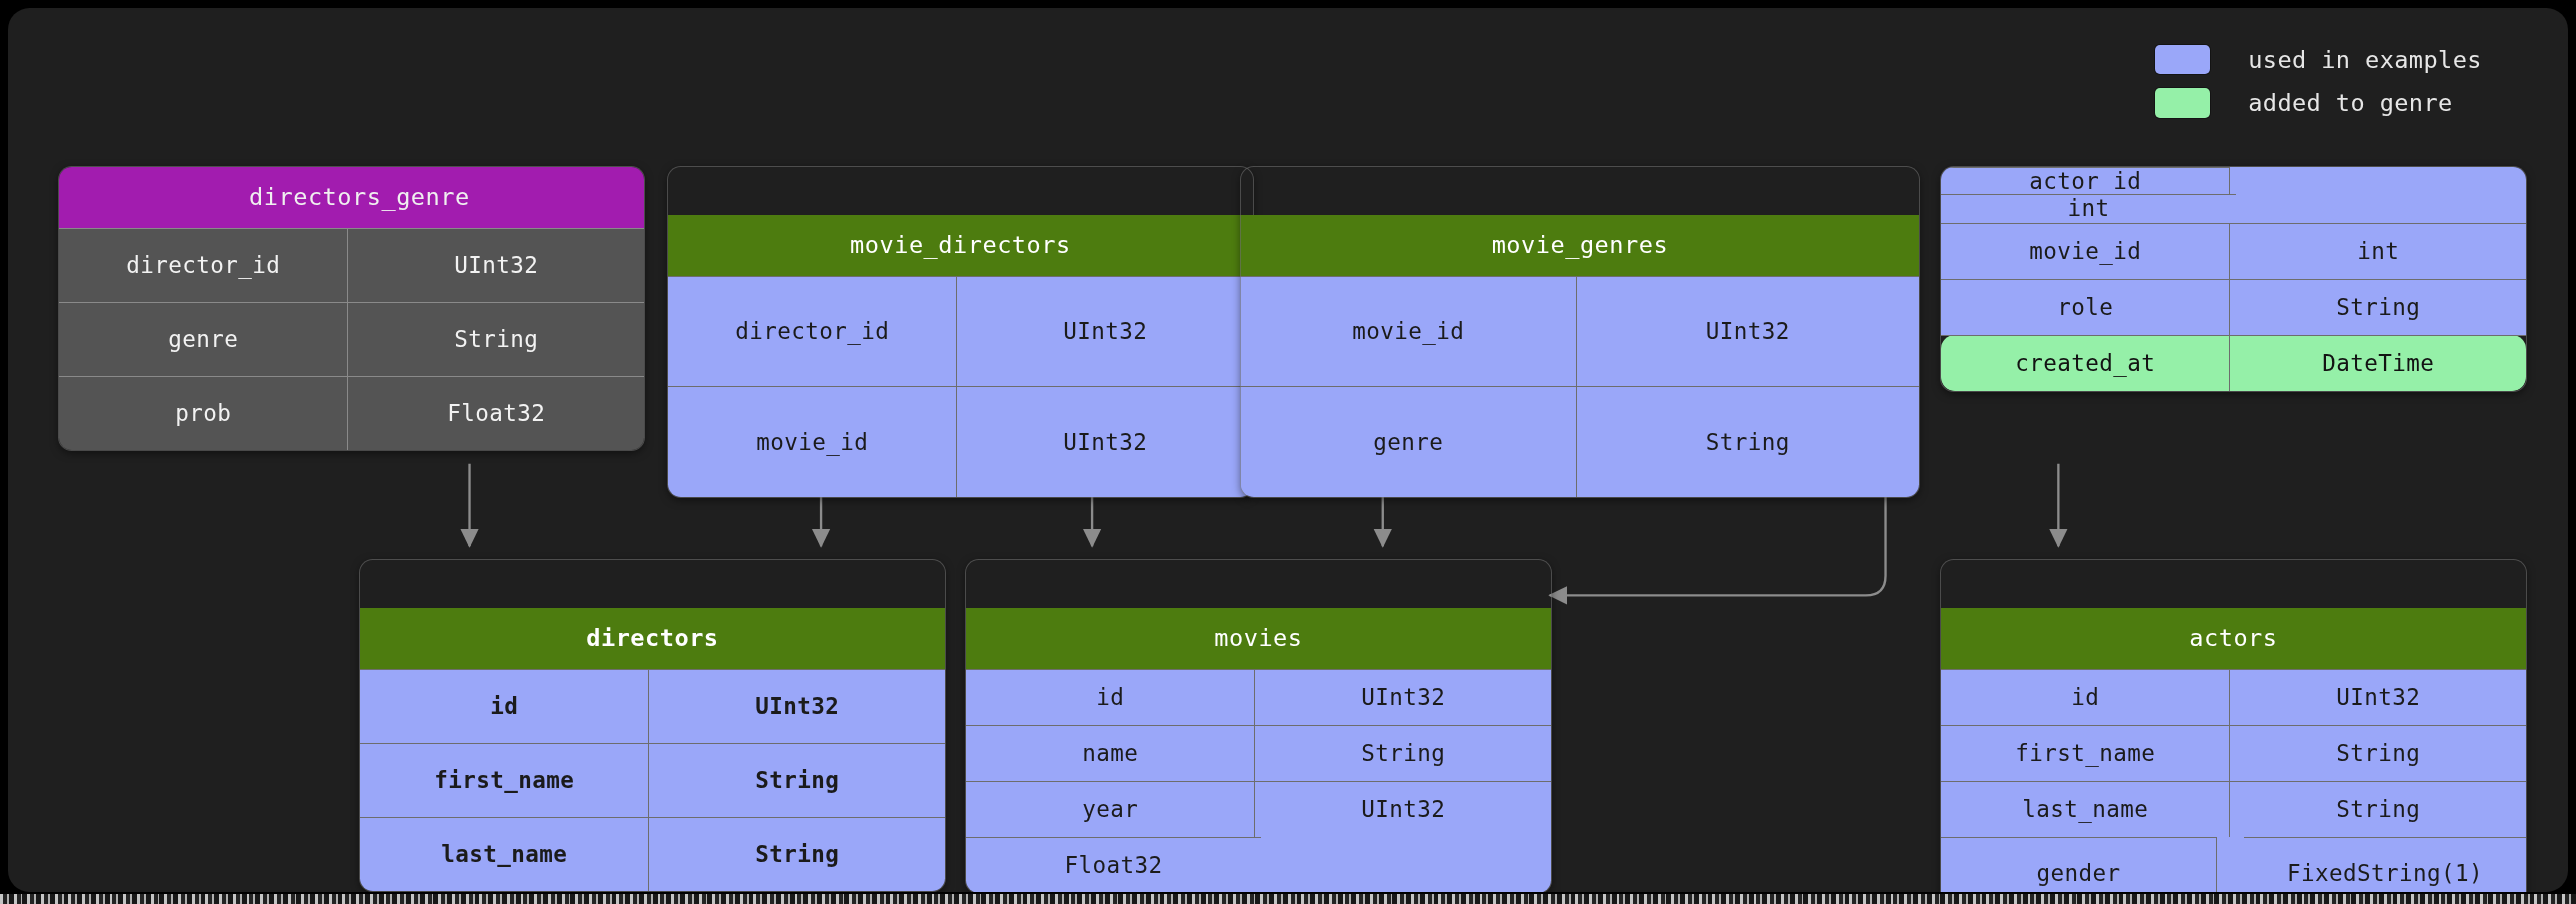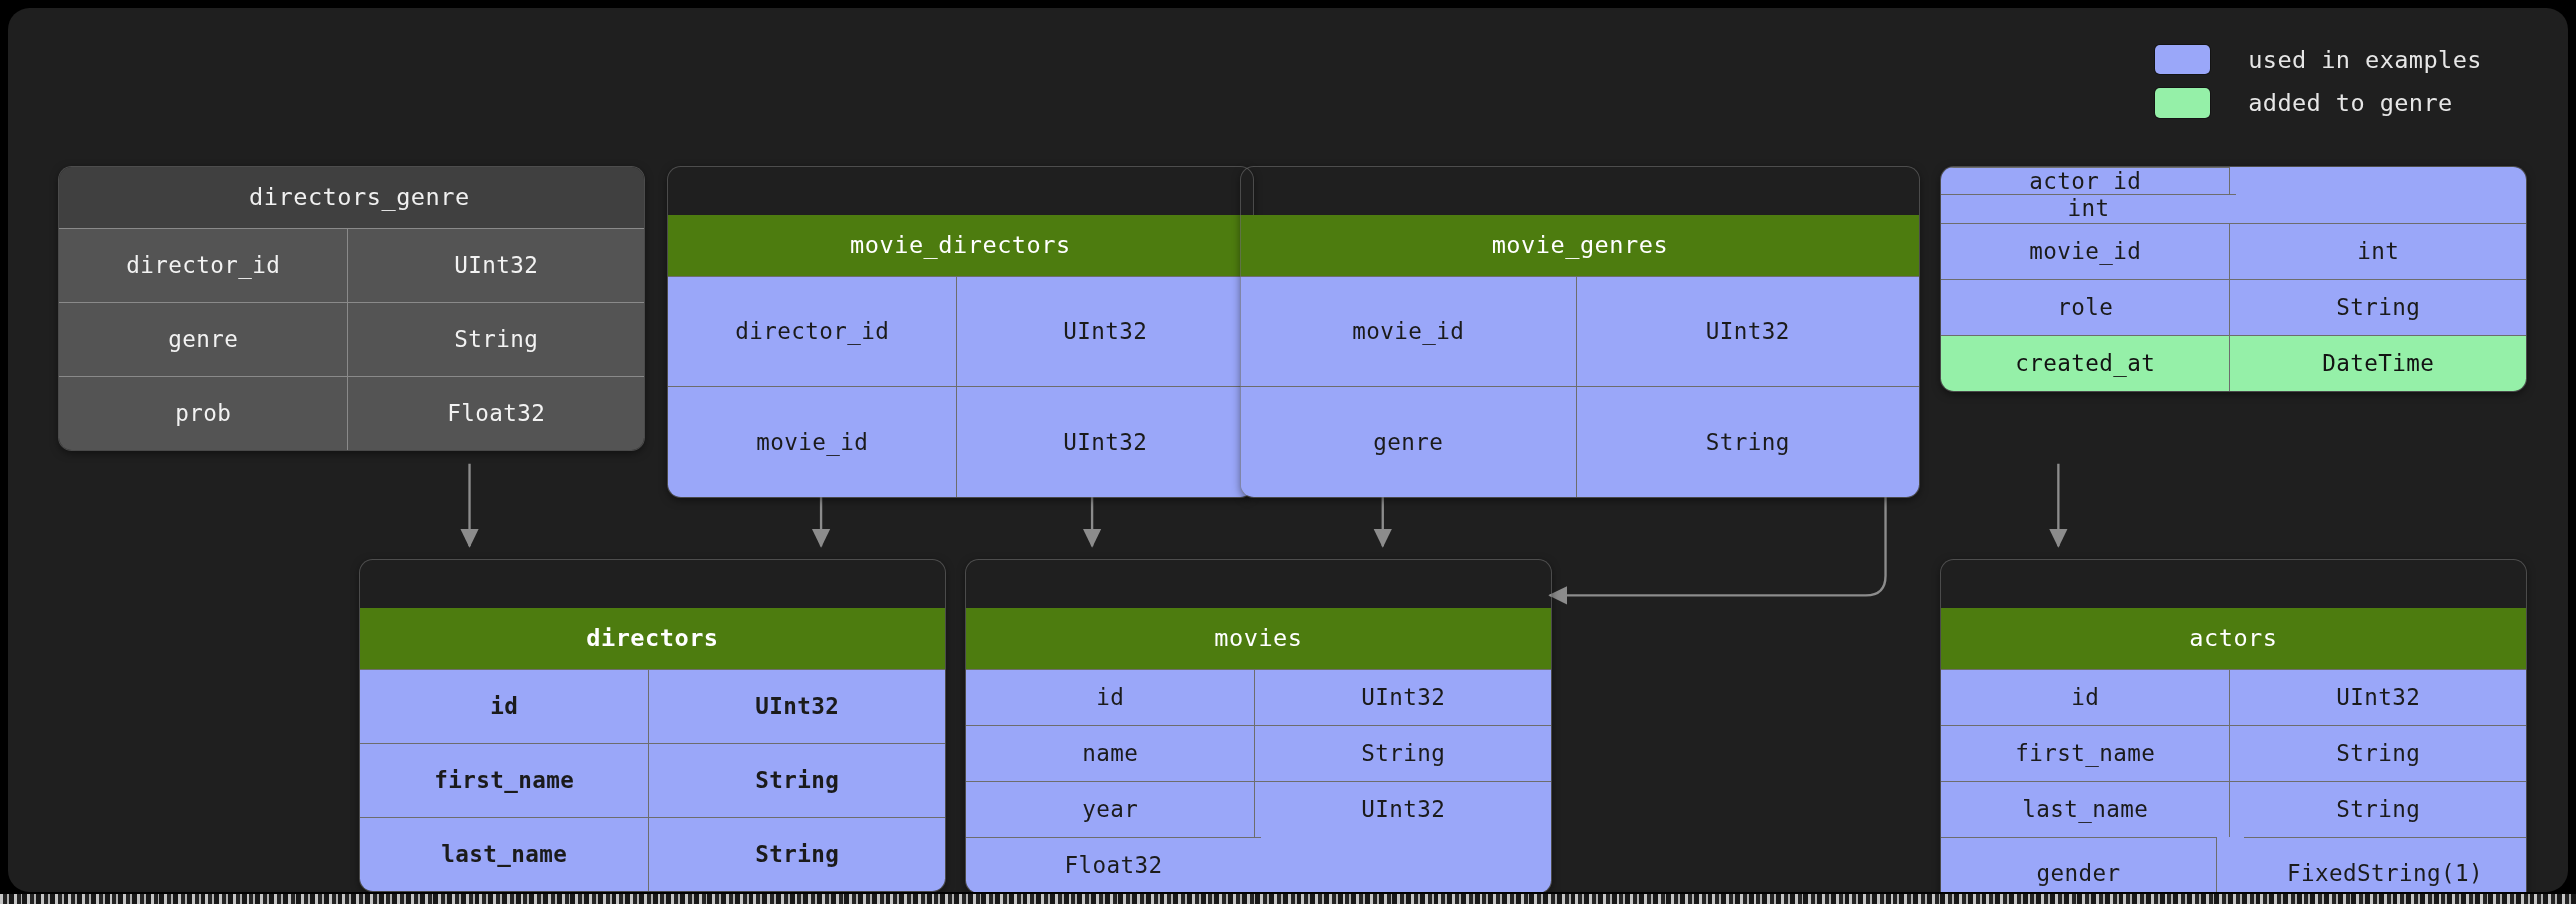--- a/index.html
+++ b/index.html
@@ -58,21 +58,21 @@
   .tbl-row { display: flex; width: 100%; }
   .tbl-cell {
     display: flex; align-items: center; justify-content: center;
     font-size: 22.6px; letter-spacing: 0.4px;
     overflow: hidden; white-space: nowrap;
   }
   .tbl-cell.col-name { width: 49.5%; }
   .tbl-cell.col-type { width: 50.5%; }
 
   
-  .theme-gray .tbl-title { background: #404040; color: #f0f0f0; padding-left: 16px; }
+  .theme-gray .tbl-title { background: #a21caf; color: #f0f0f0; padding-left: 16px; }
   .theme-gray .tbl-row { background: #545454; }
   .theme-gray .tbl-cell { color: #f2f2f2; border-top: 1px solid #8a8a8a; }
   .theme-gray .tbl-cell.col-name { border-right: 1px solid #8a8a8a; }
 
   
   .theme-blue .tbl-title { background: #4d7c0f; color: #ffffff; margin-top: 48px; }
   .theme-blue .tbl-row { background: #9aa7f9; }
   .theme-blue .tbl-cell { color: #1b1b1b; border-top: 1px solid #6d6d6d; }
   .theme-blue .tbl-cell.col-name { border-right: 1px solid #6d6d6d; }
 
@@ -161,21 +161,21 @@
       <div class="tbl-cell col-type">int</div>
     </div>
     <div class="tbl-row" style="height:56px;">
       <div class="tbl-cell col-name">movie_id</div>
       <div class="tbl-cell col-type">int</div>
     </div>
     <div class="tbl-row" style="height:56px;">
       <div class="tbl-cell col-name">role</div>
       <div class="tbl-cell col-type">String</div>
     </div>
-    <div class="tbl-row added" style="height:56px;">
+    <div class="tbl-row added" style="height:56px;border-radius:14px;">
       <div class="tbl-cell col-name">created_at</div>
       <div class="tbl-cell col-type">DateTime</div>
     </div>
   </div>
 
   <div class="tbl theme-blue" style="left:352px; top:552px; width:585px;font-weight:bold;">
     <div class="tbl-title">directors</div>
     <div class="tbl-row" style="height:74px;">
       <div class="tbl-cell col-name">id</div>
       <div class="tbl-cell col-type">UInt32</div>

